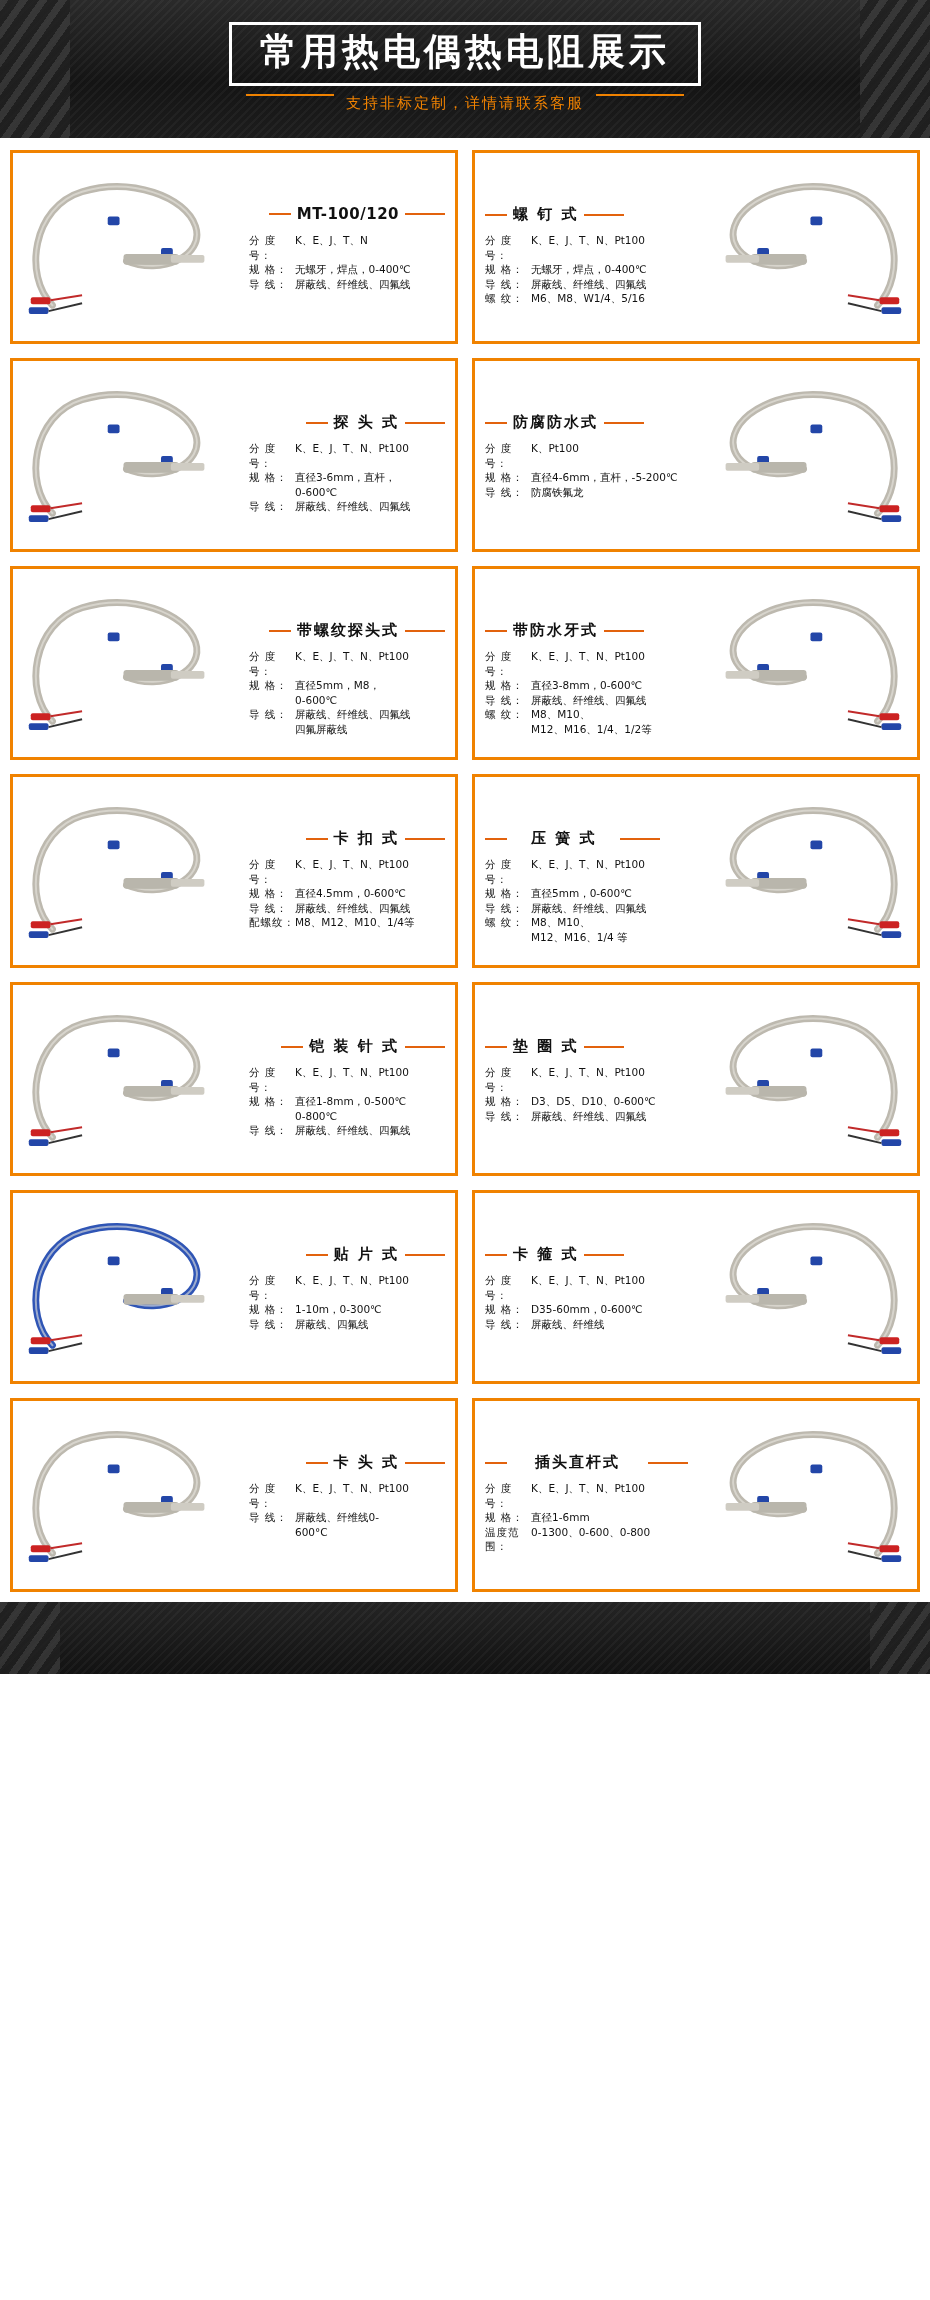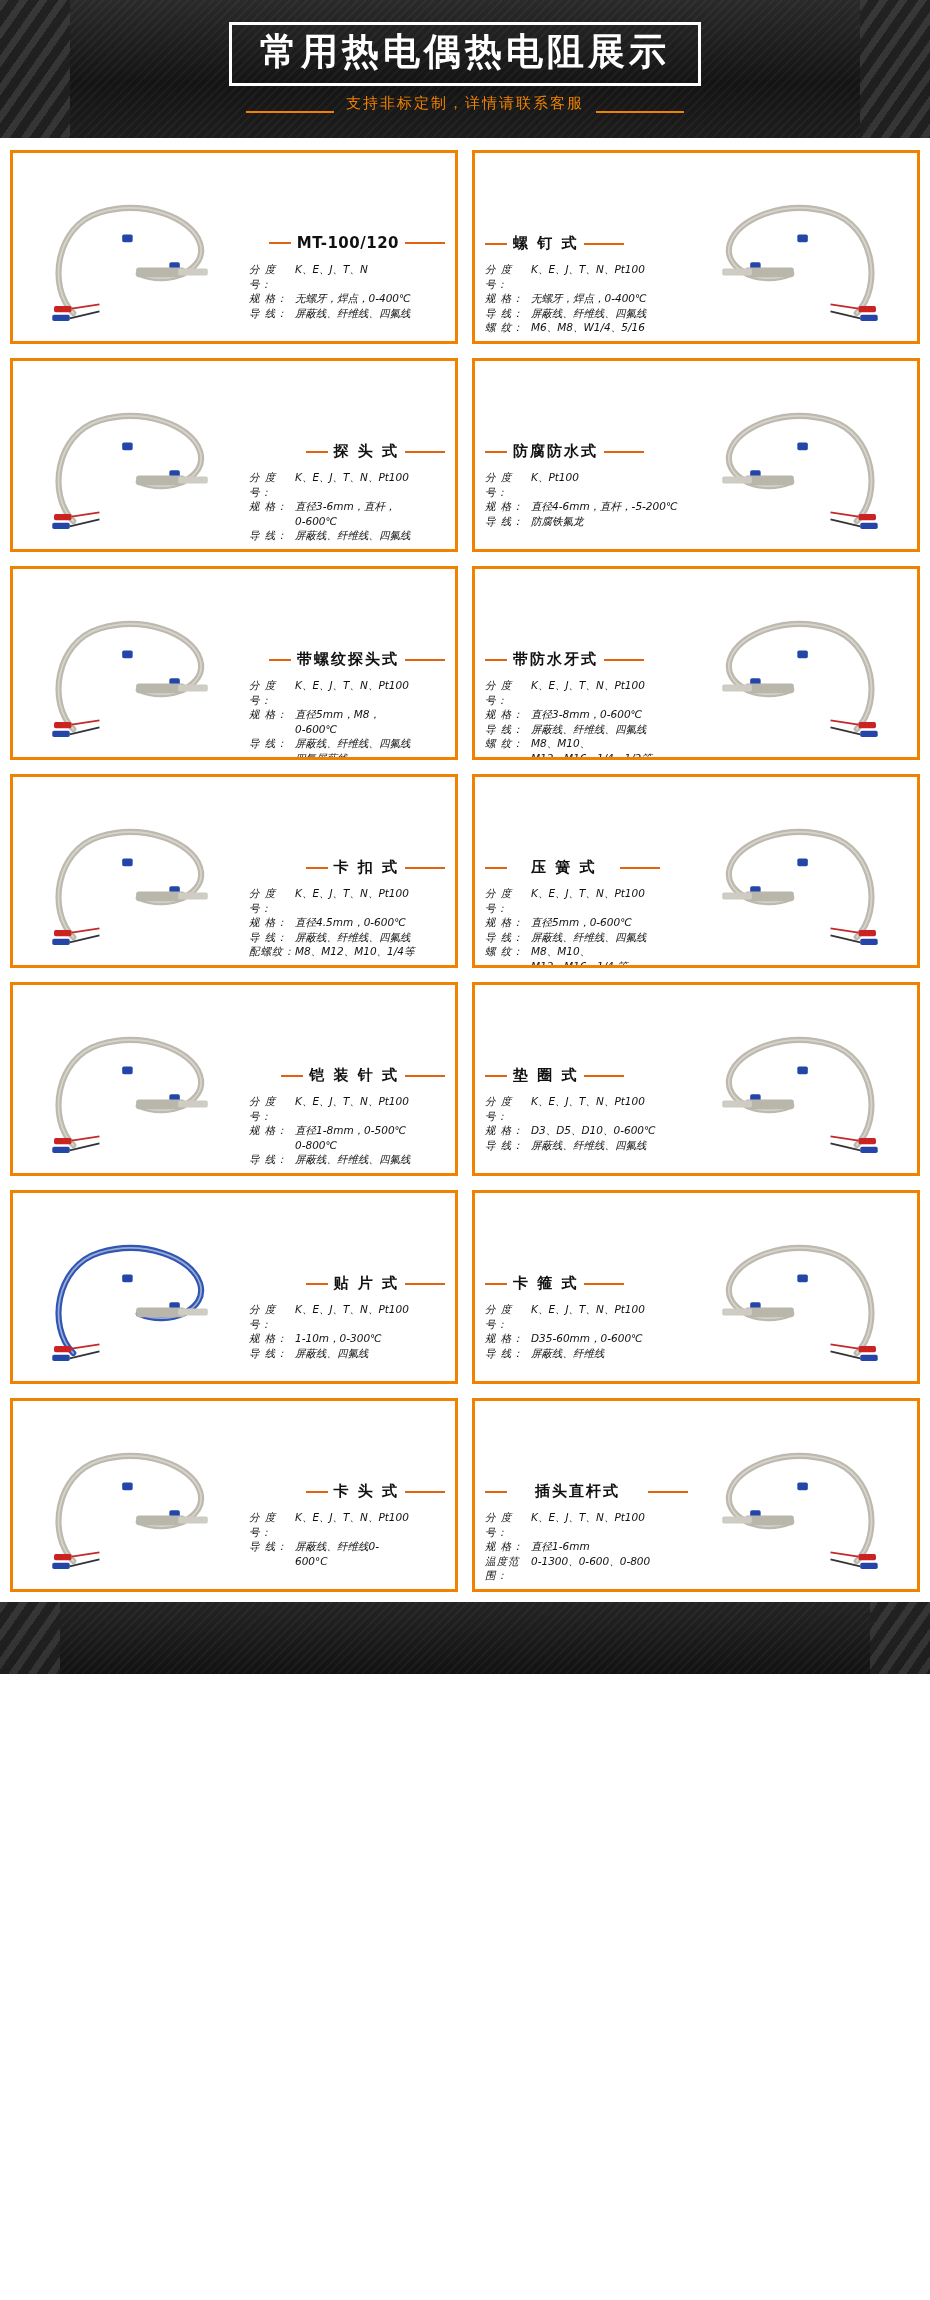--- a/index.html
+++ b/index.html
@@ -55,21 +55,21 @@
     line-height: 46px;
     white-space: nowrap;
     font-family: "DejaVu Sans", "Liberation Sans", sans-serif;
   }
   .sub-title-wrap {
     position: absolute;
     top: 94px;
     left: 50%;
     transform: translateX(-50%);
     display: flex;
-    align-items: flex-end;
+    align-items: flex-start;
     gap: 12px;
   }
   .sub-line {
     width: 88px;
     height: 2px;
     background: #f08200;
   }
   .sub-title {
     color: #f08200;
     font-size: 15px;
@@ -90,21 +90,20 @@
     border: 3px solid #f08200;
     background: #ffffff;
     position: relative;
     height: 188px;
     overflow: hidden;
   }
 
   .card-inner {
     position: absolute;
     inset: 0;
-    margin-top: 29px;
   }
 
   
   .name-plate {
     position: absolute;
     top: 58px;
     display: flex;
     align-items: center;
     gap: 6px;
   }
@@ -124,21 +123,20 @@
   }
   .name-text.latin { letter-spacing: 0.5px; }
 
   .specs {
     position: absolute;
     font-size: 10.5px;
     line-height: 14.5px;
     color: #111;
     font-family: "DejaVu Sans", "Liberation Sans", sans-serif;
     white-space: pre-line;
-    font-style: italic;
   }
   .specs .row { display: flex; }
   .specs .lbl { width: 46px; flex: none; letter-spacing: 1px;}
   .specs .val { flex: 1; }
 
   
   .photo {
     position: absolute;
     inset: 0;
     pointer-events: none;

